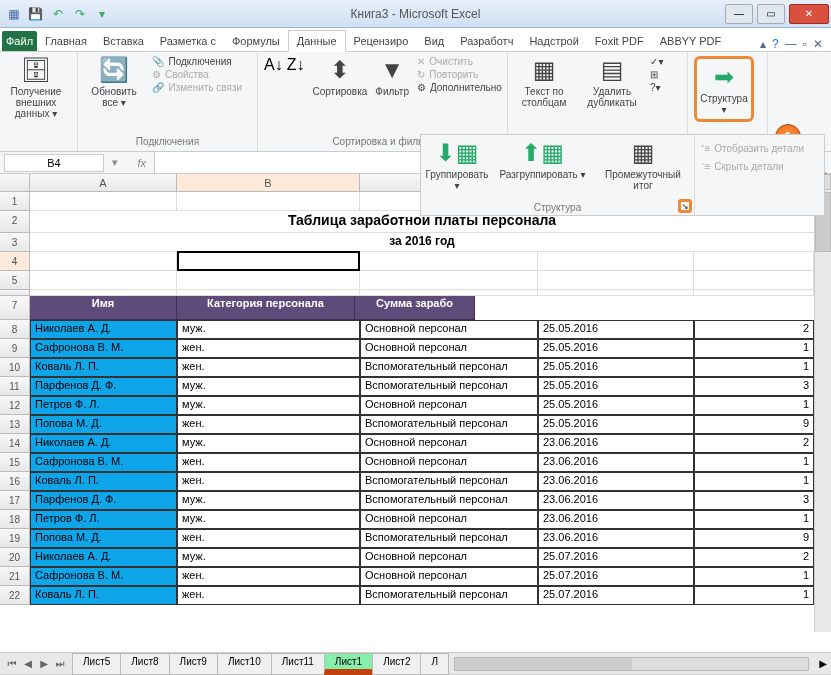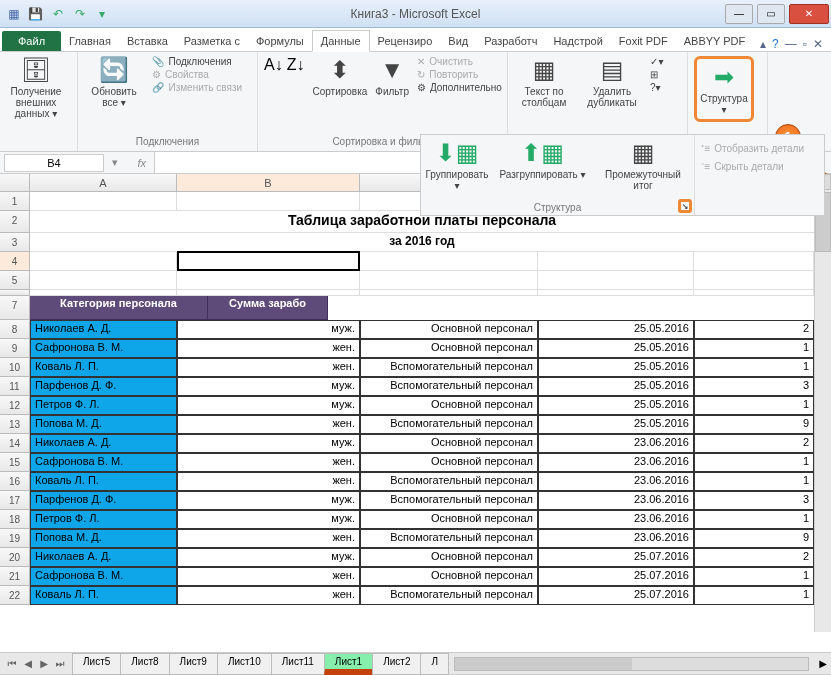--- a/index.html
+++ b/index.html
@@ -8,21 +8,21 @@
 .titlebar { height: 28px; background: linear-gradient(#e8f0fa, #cfe0f4); display: flex; align-items: center; border-bottom: 1px solid #9fb8d5; position: relative; }
 .qat { display: flex; gap: 2px; align-items: center; padding-left: 4px; }
 .qat-btn { width: 20px; height: 20px; display: flex; align-items: center; justify-content: center; font-size: 12px; color: #3a6; }
 .qat-btn.b { color: #46a; }
 .title-text { position: absolute; left: 50%; transform: translateX(-50%); font-size: 12px; color: #555; }
 .win-controls { margin-left: auto; display: flex; }
 .win-btn { width: 28px; height: 20px; border: 1px solid #aaa; border-radius: 2px; margin: 0 2px; display: flex; align-items: center; justify-content: center; font-size: 10px; background: #e0e7f0; }
 .win-btn.close { background: #d95040; color: #fff; border-color: #a03020; width: 40px; }
 
 .ribbon-tabs { height: 24px; background: #fff; display: flex; align-items: flex-end; border-bottom: 1px solid #ccc; padding-left: 2px; gap: 0; }
-.file-tab { background: #217346; color: #fff; padding: 4px 16px; font-size: 11px; border-radius: 2px 2px 0 0; }
+.file-tab { background: #217346; color: #fff; padding: 4px 4px; font-size: 11px; border-radius: 2px 2px 0 0; }
 .tab { padding: 4px 8px; font-size: 11px; color: #444; cursor: pointer; }
 .tab.active { border: 1px solid #ccc; border-bottom: 1px solid #fff; background: #fff; margin-bottom: -1px; }
 .tab-icons { margin-left: auto; display: flex; gap: 6px; padding-right: 8px; color: #568; font-size: 12px; }
 
 .ribbon { height: 100px; background: #f5f6f7; border-bottom: 1px solid #ccc; display: flex; position: relative; }
 .ribbon-group { border-right: 1px solid #ddd; padding: 4px 6px; display: flex; flex-direction: column; justify-content: space-between; }
 .group-label { text-align: center; font-size: 10px; color: #777; margin-top: 2px; }
 .group-body { display: flex; gap: 8px; align-items: flex-start; flex: 1; }
 .big-btn { display: flex; flex-direction: column; align-items: center; gap: 2px; font-size: 10px; text-align: center; color: #444; width: 60px; }
 .big-btn .icon { font-size: 24px; }
@@ -57,21 +57,21 @@
 .row { display: flex; height: 19px; }
 .row-h { width: 30px; background: linear-gradient(#f8f8f8,#e8e8e8); border-right: 1px solid #bbb; border-bottom: 1px solid #bbb; text-align: center; font-size: 10px; color: #555; line-height: 19px; }
 .row-h.active { background: #fdeada; }
 .cell { border-right: 1px solid #ddd; border-bottom: 1px solid #ddd; padding: 1px 4px; font-size: 11px; overflow: hidden; white-space: nowrap; position: relative; }
 
 .title1 { font-size: 14px; font-weight: bold; text-align: center; }
 .title2 { font-size: 12px; font-weight: bold; text-align: center; }
 
 .hdr-cell { background: #5f4b7a; color: #fff; text-align: center; font-weight: bold; border-right: 1px solid #3f2f5a; border-bottom: 1px solid #3f2f5a; }
 .name-cell { background: #0ea5e9; border: 1px solid #333 !important; }
-.data-cell { border: 1px solid #333 !important; text-align: right; }
+.data-cell { border: 1px solid #333 !important; text-align: left; }
 .sum-cell { border: 1px solid #333 !important; text-align: right; }
 
 .active-cell { position: absolute; border: 2px solid #000; pointer-events: none; }
 
 .sheet-tabs { height: 22px; background: #e8e8e8; border-top: 1px solid #ccc; display: flex; align-items: center; font-size: 10px; }
 .nav-btns { display: flex; gap: 0; padding: 0 4px; }
 .nav-btn { width: 16px; text-align: center; color: #666; }
 .stab { padding: 2px 10px; border: 1px solid #bbb; background: #f0f0f0; margin-right: -1px; }
 .stab.active { background: #86efac; border-bottom: 6px solid #c2410c; }
 .hscroll { flex: 1; margin: 0 6px; height: 14px; background: #ddd; border: 1px solid #bbb; position: relative; }
@@ -277,20 +277,21 @@
     <div class="row" style="height:6px">
         <div class="row-h" style="font-size:6px"></div>
         <div class="cell colA"></div>
         <div class="cell colB"></div>
         <div class="cell colC"></div>
         <div class="cell colD"></div>
         <div class="cell colE"></div>
       </div>
     <div class="row" style="height:24px">
         <div class="row-h">7</div>
+      <div class="cell colA hdr-cell">Имя</div>
       <div class="cell colC hdr-cell">Категория персонала</div>
       <div class="cell colE hdr-cell">Сумма зарабо</div>
     </div>
     <div id="data-rows">
         <div class="row">
           <div class="row-h">8</div>
           <div class="cell colA name-cell">Николаев А. Д.</div>
           <div class="cell colB data-cell">муж.</div>
           <div class="cell colC data-cell">Основной персонал</div>
           <div class="cell colD data-cell">25.05.2016</div>

